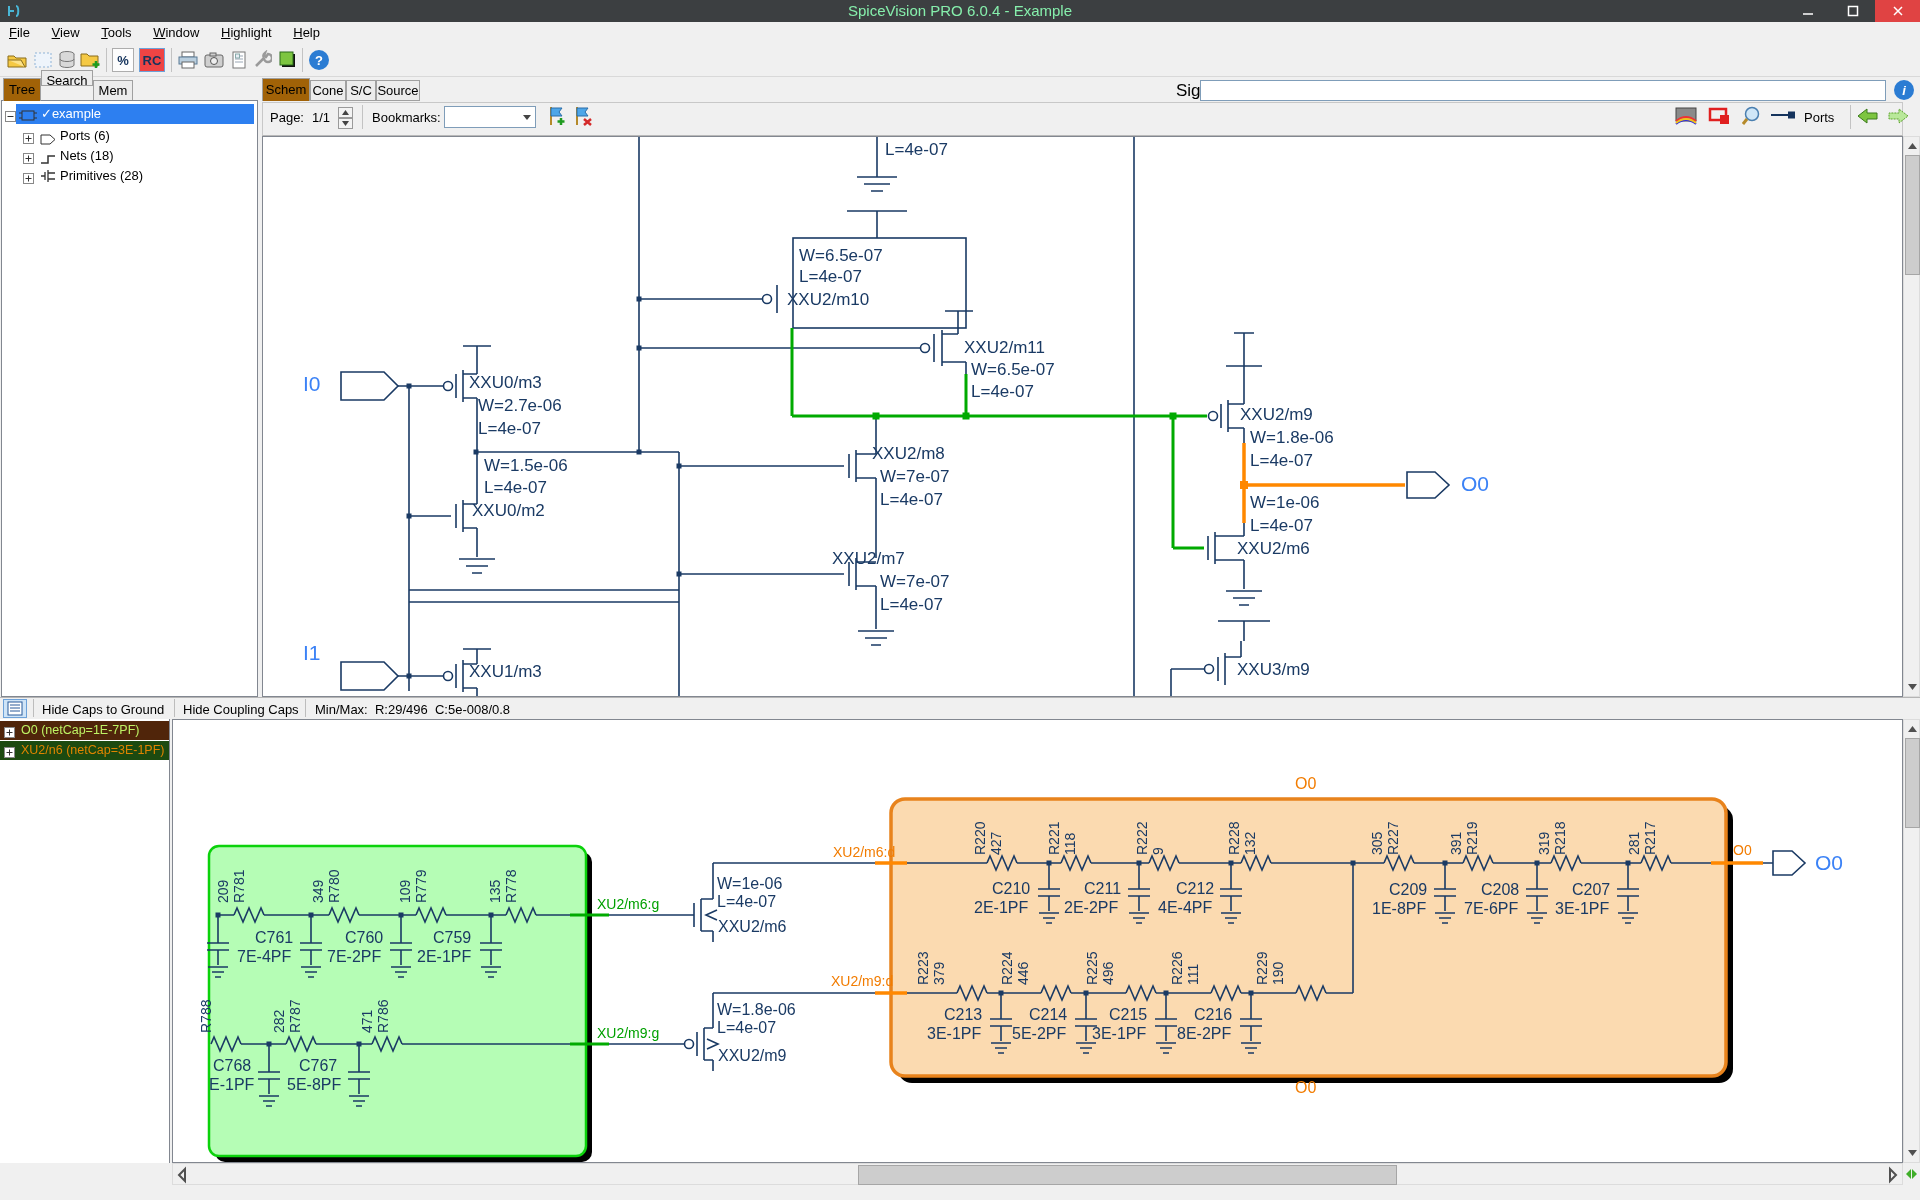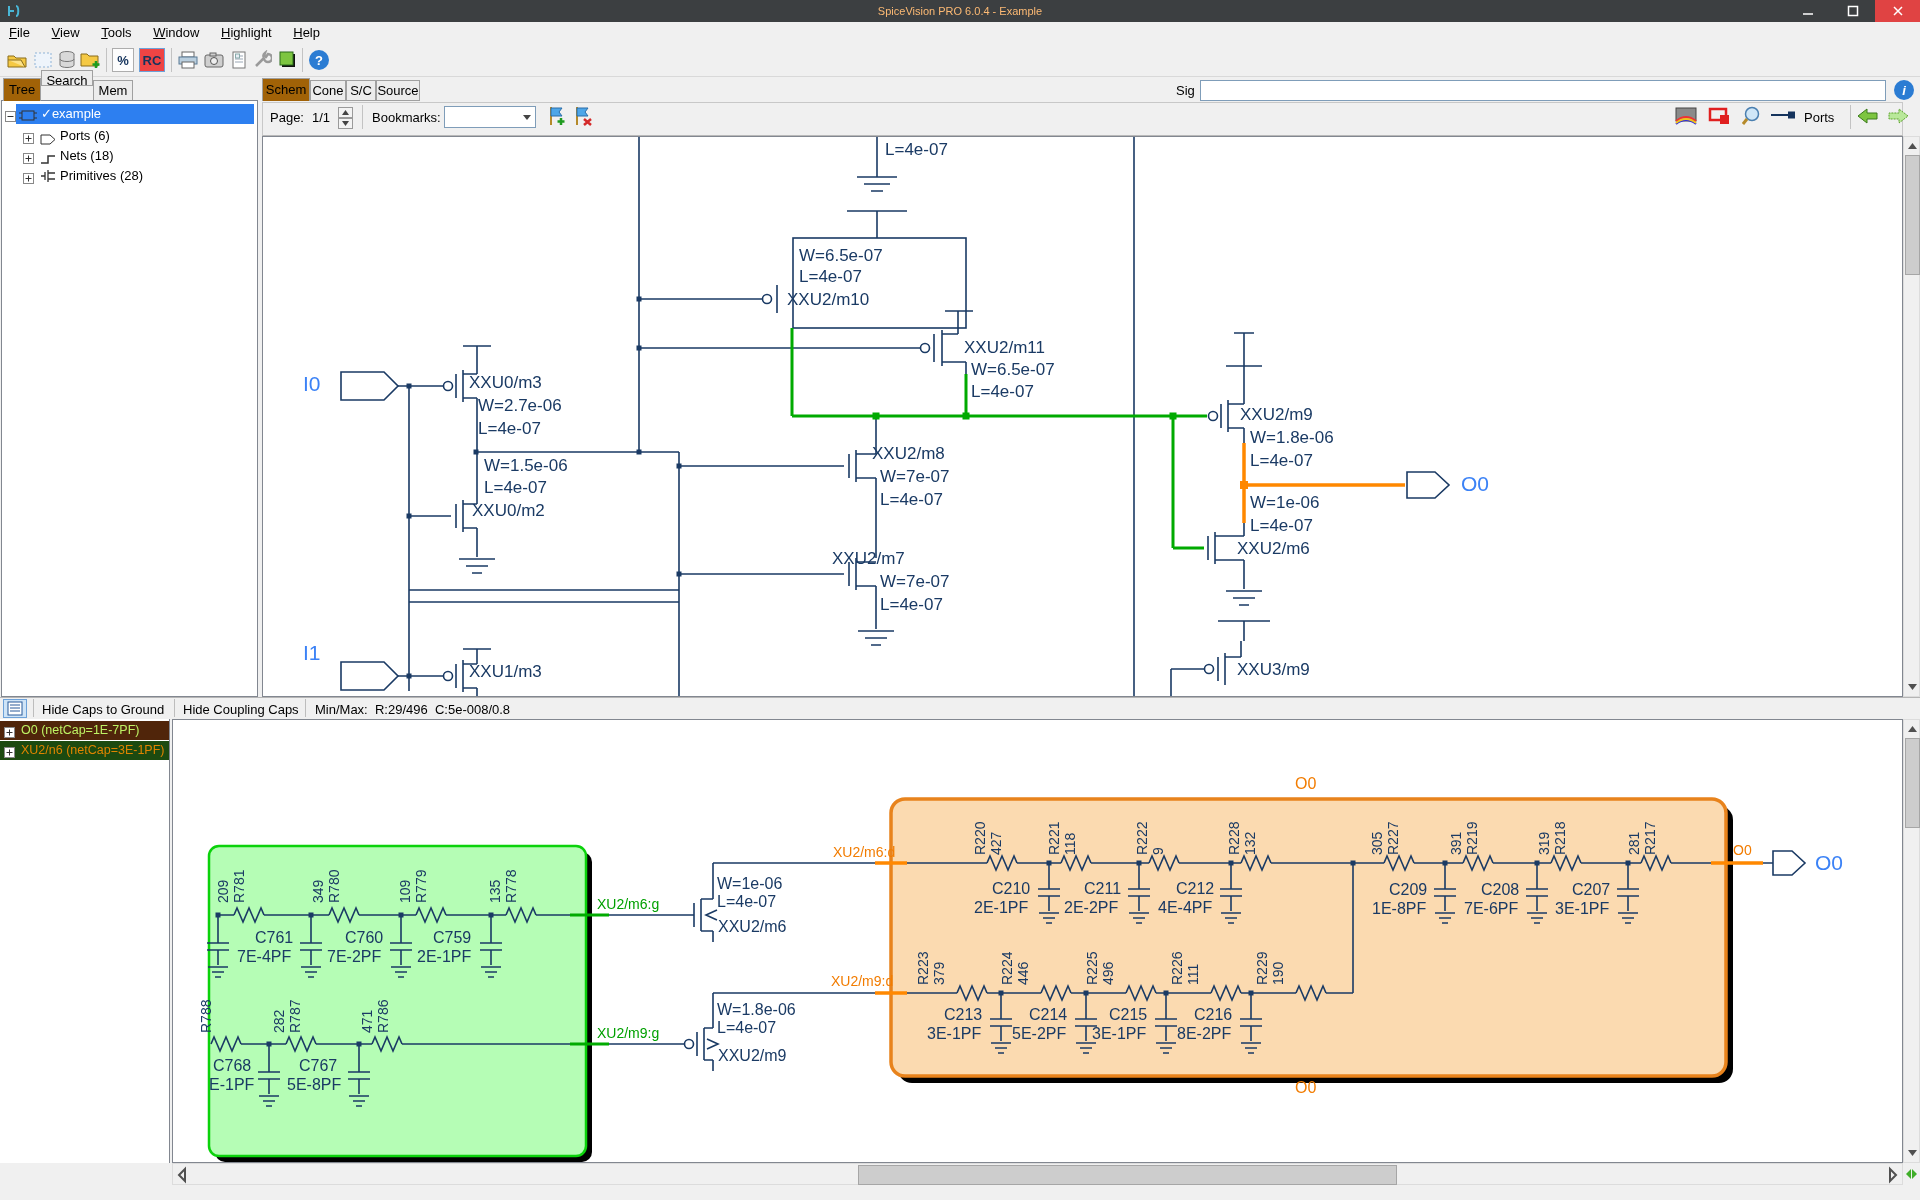--- a/index.html
+++ b/index.html
@@ -1,40 +1,40 @@
 <!DOCTYPE html>
 <html><head>
 <meta charset="utf-8">
 <style>
   html,body{margin:0;padding:0}
   body{width:1920px;height:1200px;position:relative;background:#f0f0f0;
        font-family:"Liberation Sans",sans-serif;overflow:hidden;font-size:13px;color:#000}
   .abs{position:absolute}
   
   .titlebar{left:0;top:0;width:1920px;height:22px;background:#3c3f41;color:#fff}
-  .title-text{left:0;right:0;top:0;text-align:center;line-height:22px;font-size:11px;color:#fdba74}
+  .title-text{left:0;right:0;top:0;text-align:center;line-height:22px;font-size:15px;color:#86efac}
   .winbtn{top:0;width:45px;height:22px;display:flex;align-items:center;justify-content:center}
   .winbtn.close{background:#e04343}
   .menubar{left:0;top:22px;width:1920px;height:22px;background:#f0f0f0}
   .menu-item{display:inline-block;padding:0 9px;line-height:22px;font-size:13px}
   .menu-item::first-letter{text-decoration:underline}
   .toolbar{left:0;top:44px;width:1920px;height:32px;background:#f0f0f0;border-bottom:1px solid #d9d9d9}
   .tsep{top:48px;width:1px;height:24px;background:#c3c3c3}
   .tbtn{top:49px;width:22px;height:22px;display:flex;align-items:center;justify-content:center}
   .txtbtn{top:48px;height:24px;border:1px solid #adadad;background:#fdfdfd;color:#14335c;
           font-weight:bold;display:flex;align-items:center;justify-content:center;font-size:13px;box-sizing:border-box}
   .txtbtn.active{background:#ef4444;border:1px solid #6da1d8}
   
   .tab{box-sizing:border-box;border:1px solid #a0a0a0;background:#ececec;text-align:center;font-size:13px}
   .tab.active{background:#a16207;border-bottom:none;z-index:3}
   .treepanel{left:1px;top:100px;width:257px;height:597px;background:#fff;border:1px solid #828790;box-sizing:border-box}
   .trow{position:absolute;height:20px;line-height:20px;font-size:13px;white-space:nowrap}
   .tsel{position:absolute;left:14px;top:3px;width:238px;height:20px;background:#2d7ff0}
   .vsplit{left:258px;top:78px;width:4px;height:619px;background:#f0f0f0}
-  .siglabel{font-size:13px;line-height:21px}
+  .siglabel{font-size:17px;line-height:21px}
   .siginput{box-sizing:border-box;border:1px solid #7f9db9;background:#fff;height:21px;font-size:12px;padding:0 3px}
   .pagebar{left:262px;top:102px;width:1641px;height:34px;background:#f0f0f0;border:1px solid #c8c8c8;border-bottom:1px solid #b9b9b9;box-sizing:border-box}
   .pbtext{font-size:13px;line-height:22px;white-space:nowrap}
   .combo{box-sizing:border-box;border:1px solid #7f9db9;background:#fff;height:22px}
   
   .canvas{background:#fff;border:1px solid #828790;box-sizing:border-box;overflow:hidden}
   .world{position:absolute}
   .slab{position:absolute;color:#1a3a64;font-size:17px;white-space:nowrap;line-height:19px}
   .plab{position:absolute;color:#3b82f6;font-size:21px;white-space:nowrap;line-height:22px}
   .blab{position:absolute;color:#1a3a64;font-size:16px;white-space:nowrap;line-height:17px}

